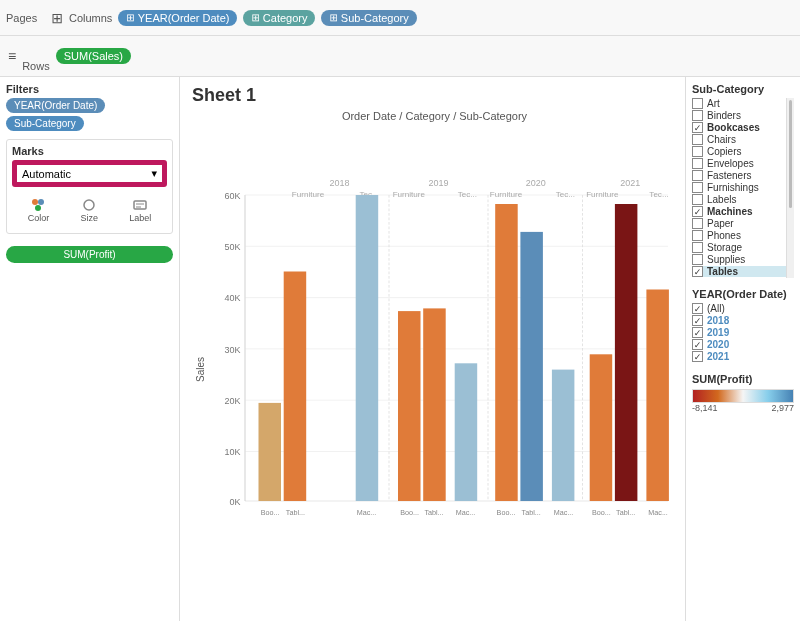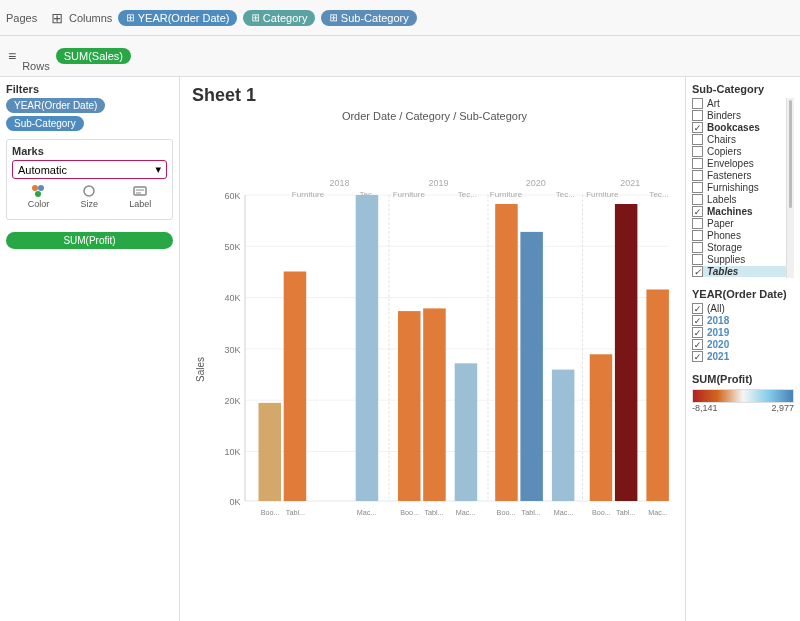--- a/index.html
+++ b/index.html
@@ -22,21 +22,21 @@
     
     .main-area { display: flex; flex: 1; overflow: hidden; }
     
     
     .left-panel { width: 180px; border-right: 1px solid #ddd; display: flex; flex-direction: column; padding: 6px; background: #fff; gap: 8px; }
     .panel-section-title { font-size: 11px; color: #333; font-weight: bold; margin-bottom: 3px; }
     .filter-pill { display: inline-block; background: #5b8db8; color: #fff; border-radius: 10px; padding: 2px 8px; font-size: 10px; margin-bottom: 3px; cursor: pointer; }
     .filter-pill2 { display: inline-block; background: #4e8cbf; color: #fff; border-radius: 10px; padding: 2px 8px; font-size: 10px; cursor: pointer; }
     
     .marks-section { border: 1px solid #ddd; border-radius: 3px; padding: 5px; }
-    .marks-dropdown { display: flex; align-items: center; justify-content: space-between; border: 1px solid #be185d; border-radius: 3px; padding: 2px 5px; font-size: 11px; cursor: pointer; margin-bottom: 4px; }
+    .marks-dropdown { display: flex; align-items: center; justify-content: space-between; border: 5px solid #be185d; border-radius: 3px; padding: 2px 5px; font-size: 11px; cursor: pointer; margin-bottom: 10px; }
     .marks-icons { display: flex; justify-content: space-around; margin-bottom: 5px; }
     .mark-icon { display: flex; flex-direction: column; align-items: center; font-size: 9px; color: #555; cursor: pointer; }
     
     .sum-profit-btn { background: #28a745; color: #fff; border-radius: 12px; padding: 3px 10px; font-size: 10px; text-align: center; cursor: pointer; margin-top: 4px; }
     
     
     .chart-area { flex: 1; padding: 8px 8px 8px 12px; display: flex; flex-direction: column; overflow: hidden; position: relative; }
     .chart-title { font-size: 18px; font-weight: bold; color: #333; margin-bottom: 4px; }
     .chart-subtitle { text-align: center; font-size: 11px; color: #555; margin-bottom: 4px; }
     
@@ -284,21 +284,21 @@
             <span>Phones</span>
           </div>
           <div class="legend-item">
             <div class="legend-checkbox"></div>
             <span>Storage</span>
           </div>
           <div class="legend-item">
             <div class="legend-checkbox"></div>
             <span>Supplies</span>
           </div>
-          <div class="legend-item" style="background:#d0e8f0;font-style:italic;">
+          <div class="legend-item" style="background:#d0e8f0;">
             <div class="legend-checkbox checked"></div>
             <span style="font-weight:bold;">Tables</span>
           </div>
 
           <div style="position:absolute; right:0; top:0; bottom:0; width:8px; background:#f0f0f0; border-left:1px solid #ddd;">
             <div style="height:60%; background:#bbb; border-radius:3px; margin:2px;"></div>
           </div>
         </div>
       </div>
 

